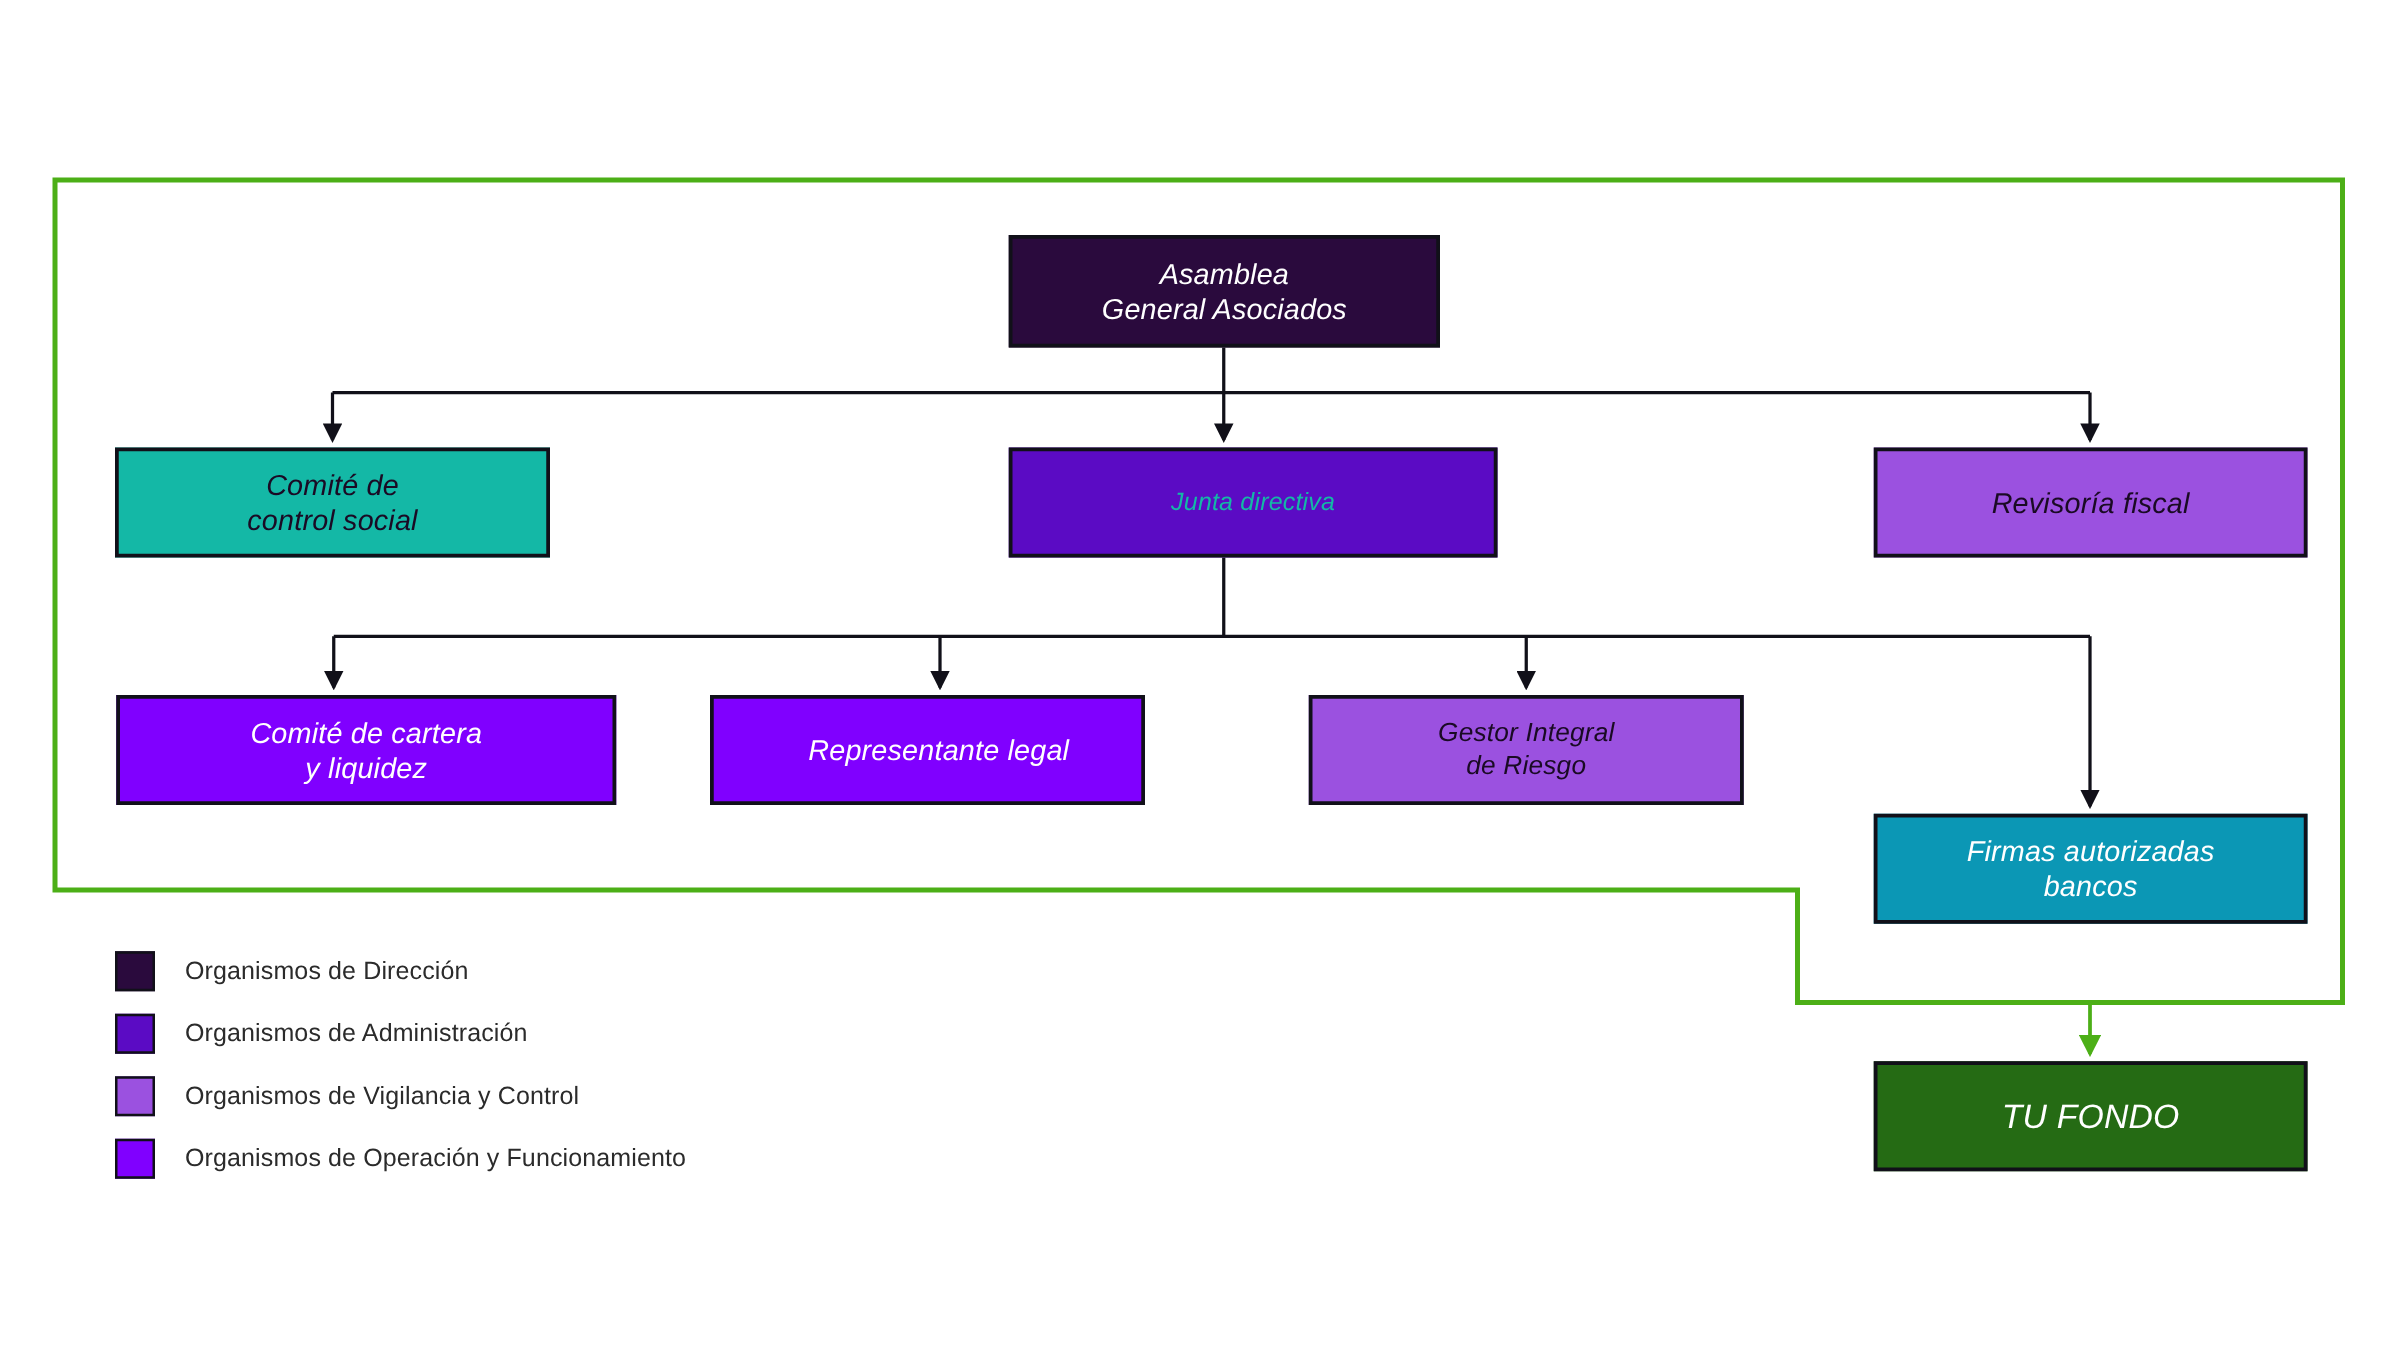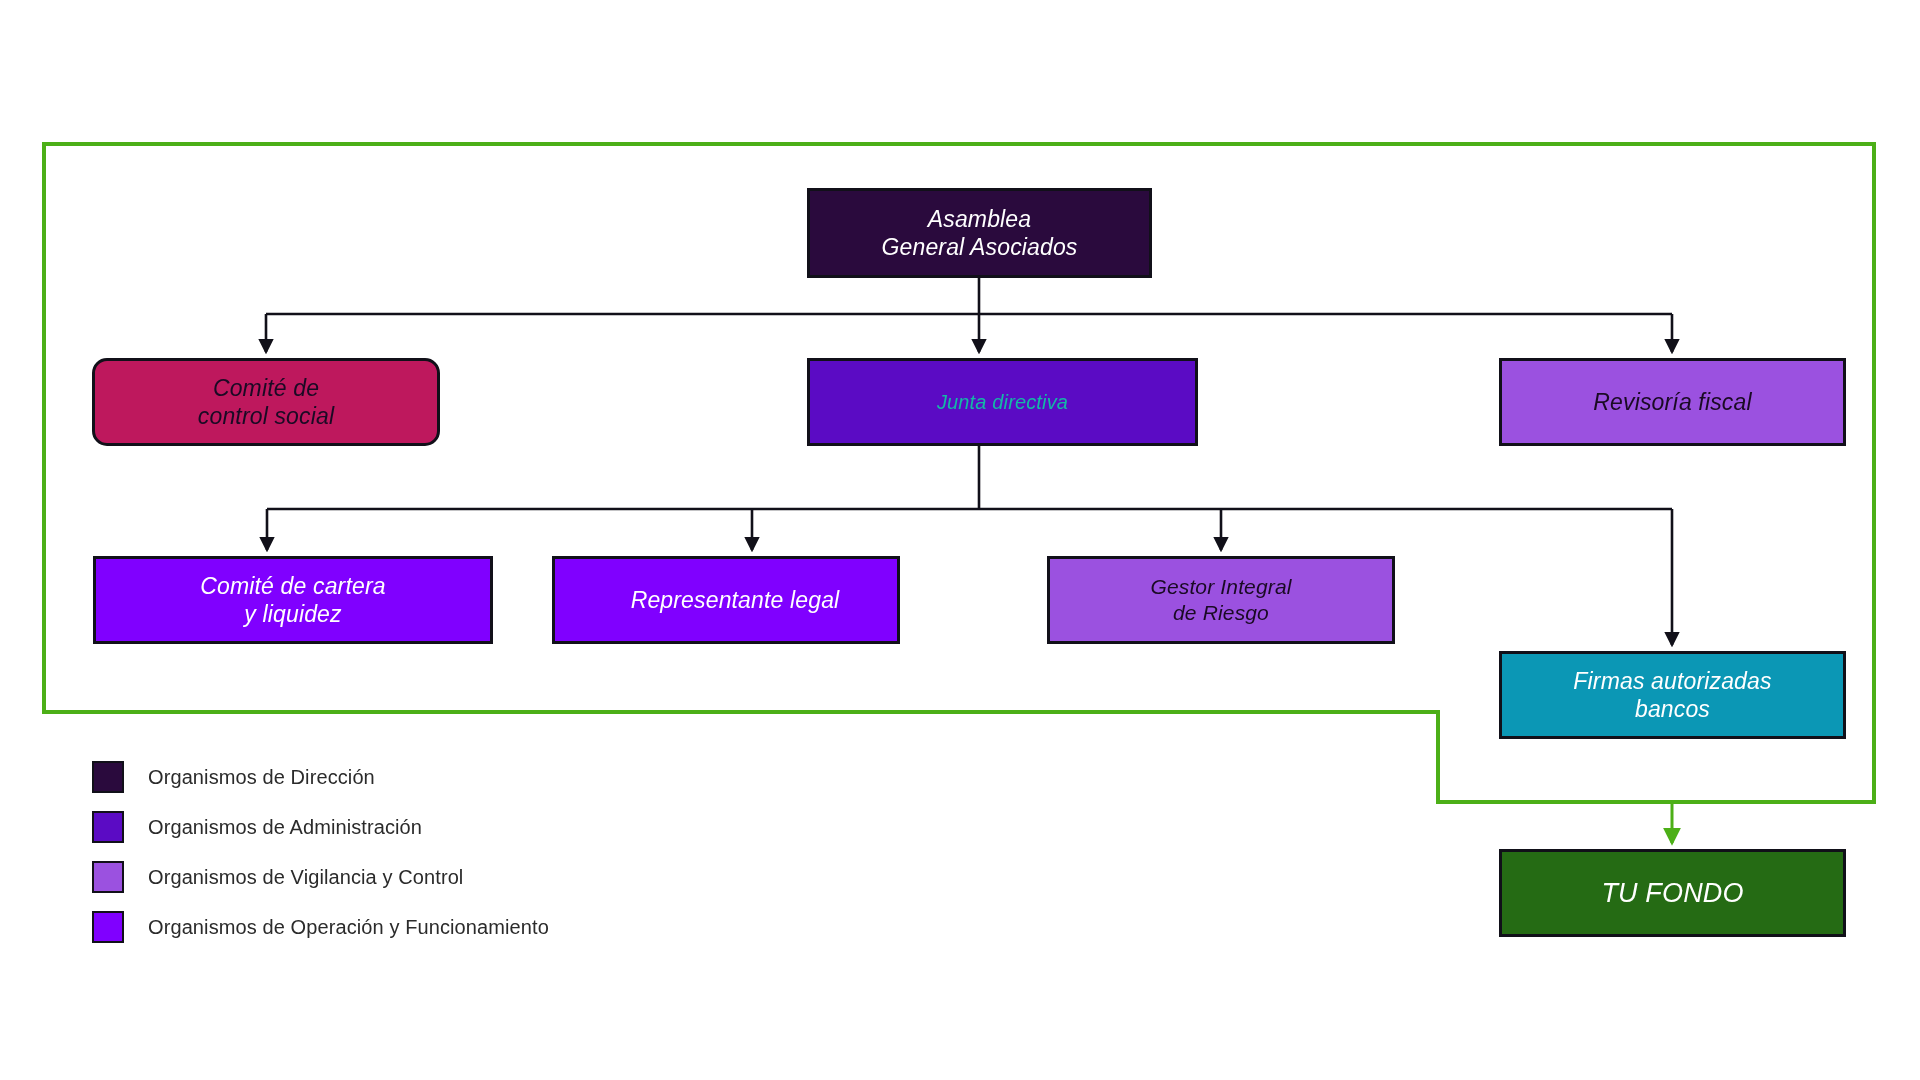--- a/index.html
+++ b/index.html
@@ -112,39 +112,39 @@
     <path d="M 1672 509 L 1672 645" fill="none" stroke="#111019" stroke-width="2.6" marker-end="url(#arrowBlack)"></path>
 
     <path d="M 1672 802 L 1672 843" fill="none" stroke="#4CAF17" stroke-width="3" marker-end="url(#arrowGreen)"></path>
   </svg>
 
   <div class="node" style="left: 807px; top: 188px; width: 345px; height: 90px; background: rgb(42, 10, 61); color: rgb(255, 255, 255); font-size: 23px;">
     <span class="node-label">Asamblea
 General Asociados</span>
   </div>
 
-  <div class="node" style="left: 92px; top: 358px; width: 348px; height: 88px; background: #be185d; color: rgb(26, 10, 36); font-size: 23px; border-radius: 15px;">
+  <div class="node" style="left: 92px; top: 358px; width: 348px; height: 88px; background: #14b8a6; color: rgb(26, 10, 36); font-size: 23px;">
     <span class="node-label">Comité de
 control social</span>
   </div>
 
   <div class="node" style="left: 807px; top: 358px; width: 391px; height: 88px; background: rgb(91, 11, 196); color: #14b8a6; font-size: 20px;">
     <span class="node-label">Junta directiva</span>
   </div>
 
   <div class="node" style="left: 1499px; top: 358px; width: 347px; height: 88px; background: rgb(155, 81, 224); color: rgb(26, 10, 36); font-size: 23px;">
     <span class="node-label">Revisoría fiscal</span>
   </div>
 
   <div class="node" style="left: 93px; top: 556px; width: 400px; height: 88px; background: rgb(128, 0, 255); color: rgb(255, 255, 255); font-size: 23px;">
     <span class="node-label">Comité de cartera
 y liquidez</span>
   </div>
 
-  <div class="node" style="left: 552px; top: 556px; width: 348px; height: 88px; background: rgb(128, 0, 255); color: rgb(255, 255, 255); font-size: 23px; padding-left: 18px;">
+  <div class="node" style="left: 568px; top: 556px; width: 348px; height: 88px; background: rgb(128, 0, 255); color: rgb(255, 255, 255); font-size: 23px; padding-left: 18px;">
     <span class="node-label">Representante legal</span>
   </div>
 
   <div class="node" style="left: 1047px; top: 556px; width: 348px; height: 88px; background: rgb(155, 81, 224); color: rgb(26, 10, 36); font-size: 21px;">
     <span class="node-label">Gestor Integral
 de Riesgo</span>
   </div>
 
   <div class="node" style="left: 1499px; top: 651px; width: 347px; height: 88px; background: rgb(11, 151, 181); color: rgb(255, 255, 255); font-size: 23px;">
     <span class="node-label">Firmas autorizadas

